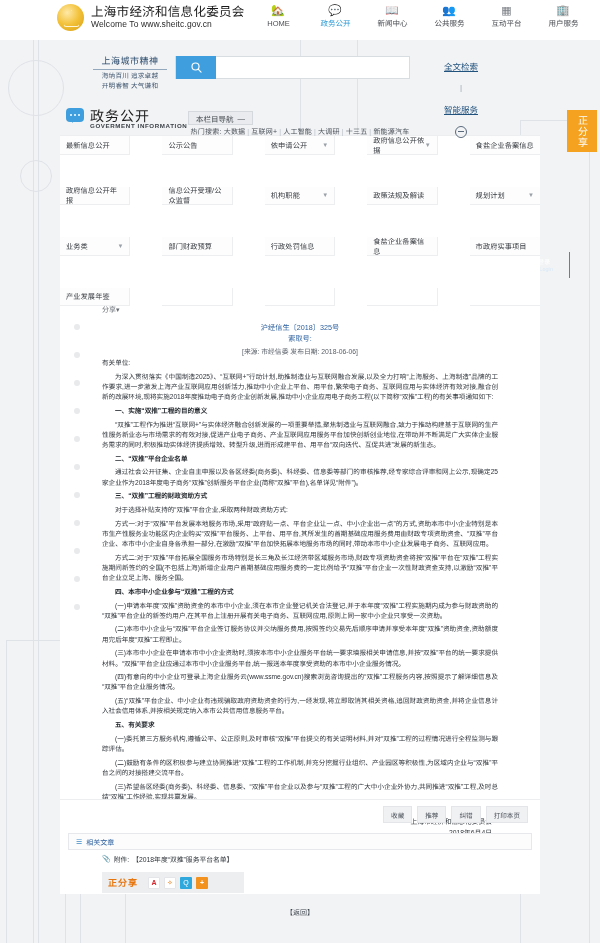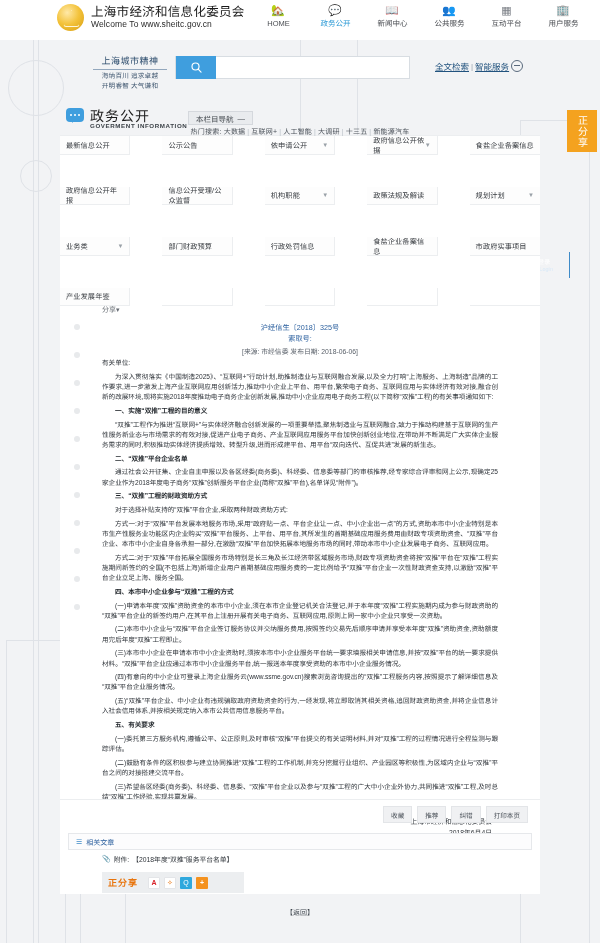--- a/index.html
+++ b/index.html
@@ -72,21 +72,21 @@
   .searchbar input {
     flex: 1; height: 21px; border: 0; outline: 0; padding: 0 7px;
     font-size: 7.5px; color: #333; font-family: inherit; background: transparent;
   }
   .searchbar input::placeholder { color: #a8aeb5; }
   .searchbtn {
     width: 40px; height: 23px; background: #3f9ede; border: 0; cursor: pointer;
     display: flex; align-items: center; justify-content: center; margin: -1px -1px -1px 0;
   }
   .searchbtn svg { width: 13px; height: 13px; }
-  .srch-links { position: absolute; left: 435px; top: 20px; display: flex; align-items: center; gap: 2px; }
+  .srch-links { position: absolute; left: 444px; top: 20px; display: flex; align-items: center; gap: 11px; flex-direction: column; }
   .srch-links a { font-size: 8.5px; color: #21527e; text-decoration: underline; cursor: pointer; }
   .srch-links .sep { font-size: 8px; color: #9aa3ad; }
   .robot-ic {
     width: 12px; height: 12px; border-radius: 50%;
     border: 1.3px solid #5a6a7d; position: relative; display: inline-block;
   }
   .robot-ic::before {
     content: ""; position: absolute; left: 2px; top: 4.2px; width: 6px; height: 1.2px; background: #5a6a7d;
   }
   .hotline {

